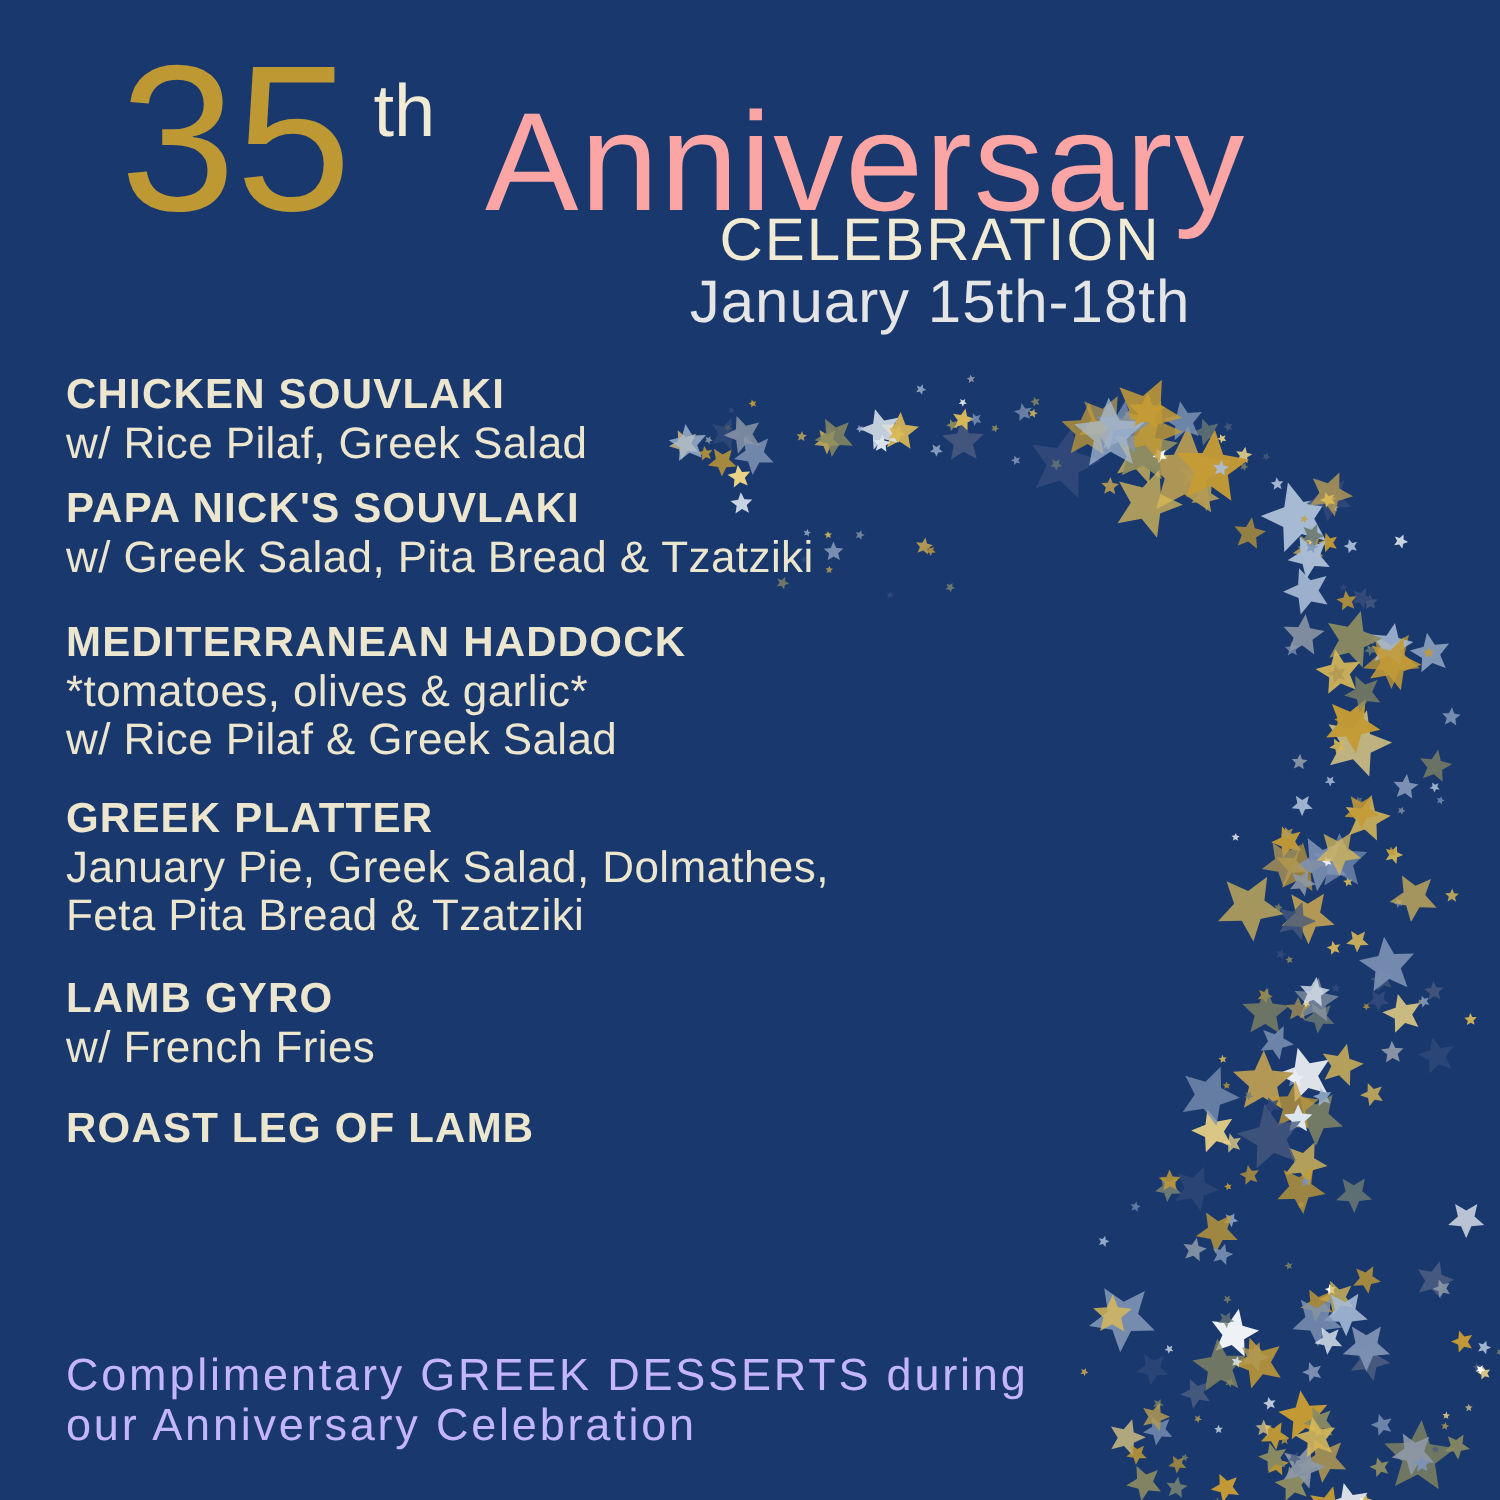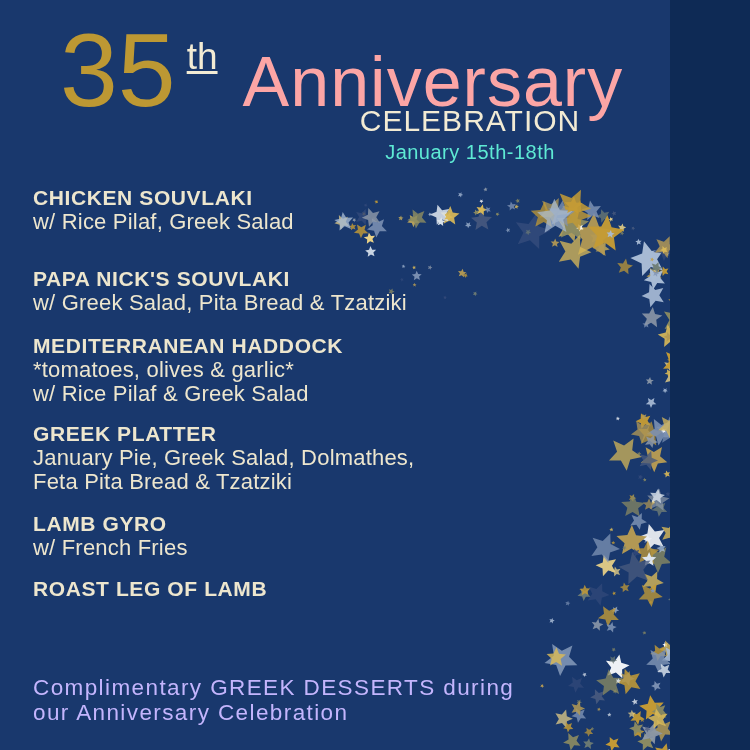--- a/index.html
+++ b/index.html
@@ -2,21 +2,21 @@
 <html><head>
 <meta charset="utf-8">
 <style>
   html, body {
     margin: 0;
     padding: 0;
     background: #0e2a55;
   }
   .poster {
     position: relative;
-    width: 670px;
+    width: 750px;
     height: 750px;
     overflow: hidden;
     background: #19386D;
     font-family: "Liberation Sans", sans-serif;
   }
   .starfield {
     position: absolute;
     inset: 0;
     z-index: 0;
   }
@@ -36,21 +36,20 @@
     line-height: 1.05;
     color: #BD9833;
     letter-spacing: 0px;
   }
   .ordinal {
     font-size: 37px;
     color: #F2EBD4;
     margin-left: 11px;
     position: relative;
     top: -37px;
-    text-decoration: underline;
   }
   .main-title {
     font-size: 70px;
     color: #fca5a5;
     margin-left: 25px;
     letter-spacing: 1px;
     font-weight: 400;
   }
   .subheader {
     position: absolute;
@@ -60,36 +59,36 @@
     text-align: center;
   }
   .celebration {
     font-size: 30px;
     line-height: 30px;
     color: #F2EBD4;
     letter-spacing: 1px;
     font-weight: 400;
   }
   .dates {
-    font-size: 20px;
+    font-size: 30px;
     line-height: 30px;
     margin-top: 1px;
-    color: #5eead4;
+    color: #e5e5e5;
     letter-spacing: 0.5px;
   }
 
   
   .menu {
     position: absolute;
     left: 33px;
     top: 186px;
     color: #EDE6CE;
   }
   .menu section { margin: 0 0 18px 0; }
-  .menu section:nth-of-type(1) { margin-bottom: 33px; }
+  .menu section:nth-of-type(1) { margin-bottom: 9px; }
   .menu section:nth-of-type(2) { margin-bottom: 19px; }
   .menu section:nth-of-type(3) { margin-bottom: 16px; }
   .menu section:nth-of-type(4) { margin-bottom: 18px; }
   .menu section:nth-of-type(5) { margin-bottom: 17px; }
   .menu h3 {
     margin: 0;
     font-size: 21px;
     line-height: 24px;
     font-weight: 600;
     letter-spacing: 0.6px;

